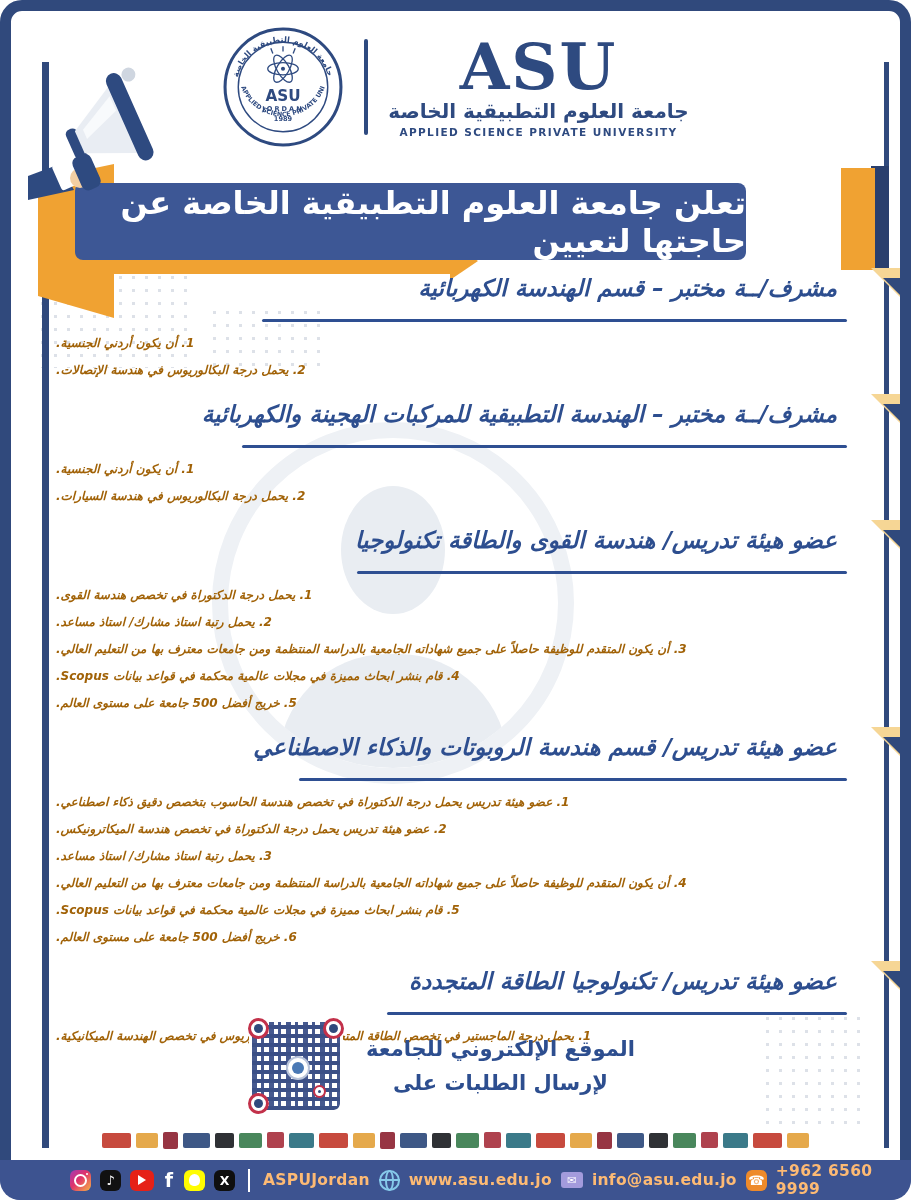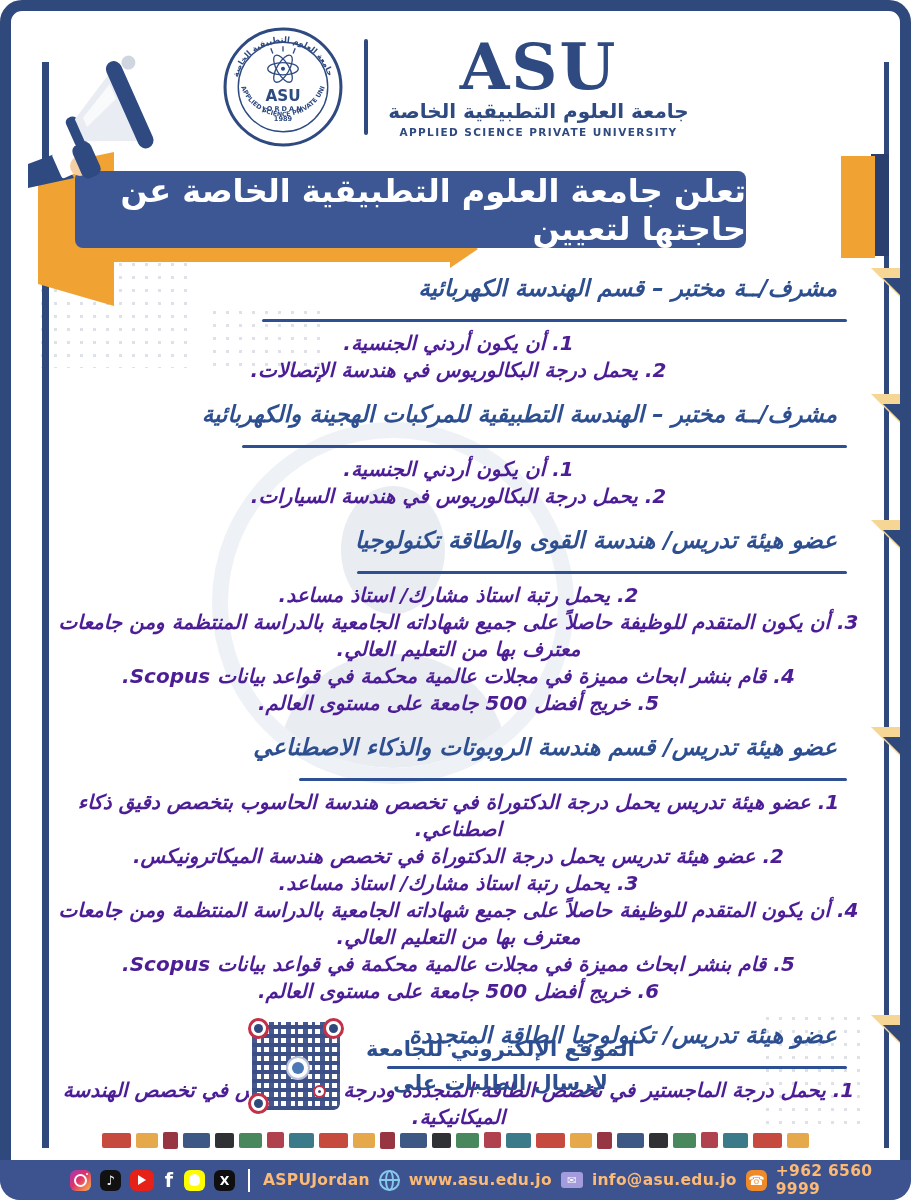--- a/index.html
+++ b/index.html
@@ -29,42 +29,42 @@
   .header{position:relative;z-index:3;display:flex;justify-content:center;align-items:center;
           gap:20px;padding-top:26px;}
   .seal{width:122px;height:122px;}
   .divider{width:4px;height:96px;background:#2e4a80;border-radius:2px;}
   .brand{display:flex;flex-direction:column;align-items:center;color:#2e4a80;}
   .brand .asu{font-family:"DejaVu Serif",serif;font-weight:700;font-size:64px;line-height:60px;letter-spacing:2px;}
   .brand .ar{font-size:20px;font-weight:700;margin-top:2px;}
   .brand .en{font-size:10.5px;font-weight:700;letter-spacing:1.4px;margin-top:3px;}
 
   
-  .banner{position:absolute;left:0;top:144px;width:803px;height:200px;z-index:2;text-align:right;}
+  .banner{position:absolute;left:0;top:156px;width:803px;height:200px;z-index:2;text-align:right;}
   .banner svg.ribbons{position:absolute;left:0;top:0;}
   .banner .bar{position:absolute;left:75px;right:57px;top:27px;height:77px;background:#3d5795;
                border-radius:8px;display:flex;align-items:center;justify-content:center;}
   .banner .bar h1{margin:0;color:#fff;font-size:32px;font-weight:700;direction:rtl;}
   .megaphone{position:absolute;left:28px;top:-98px;z-index:5;}
 
   
   .sections{position:absolute;left:56px;right:20px;top:272px;z-index:2;direction:rtl;}
   .job{margin-bottom:14px;font-style:italic;}
   .job .head{position:relative;padding-left:0;padding-right:54px;min-height:40px;}
   .job h2{margin:0;color:#2d4e8f;font-size:23px;font-weight:700;line-height:32px;text-align:right;}
   .corner{position:absolute;left:auto;right:-36px;top:-6px;width:56px;height:56px;}
   .rule{height:3px;background:#2e4f92;margin:7px 44px 0 auto;margin-left:auto;border-radius:2px;}
   .u0{width:585px;}.u1{width:605px;}.u2{width:490px;}.u3{width:548px;}.u4{width:460px;}
   .list-wrap{position:relative;padding-right:30px;margin-top:8px;}
   .chevrons{position:absolute;right:-28px;top:4px;display:flex;flex-direction:column;align-items:center;}
   .chev{width:0;height:0;border-left:9px solid transparent;border-right:9px solid transparent;
         border-top:11px solid #2e4f92;margin:1px 0;}
   .chev.gold{border-top-color:#f0a232;}
   .job ol{list-style:none;margin:0;padding:0;}
-  .job li{color:#4c1d95;font-size:20px;font-weight:700;line-height:27px;text-align:center;}
+  .job li{color:#a16207;font-size:12px;font-weight:700;line-height:27px;text-align:left;}
 
   
   .apply{position:absolute;left:0;right:0;top:1022px;z-index:2;display:flex;justify-content:center;
          align-items:center;gap:26px;transform:translateX(-12px);}
   .qr{width:88px;height:88px;border-radius:6px;position:relative;background:
       repeating-linear-gradient(0deg,#3b4f86 0 4px,transparent 4px 9px),
       repeating-linear-gradient(90deg,#46598f 0 5px,#fff 5px 9px,#46598f 9px 12px,#fff 12px 17px);
       outline:3px solid #fff;}
   .qr .finder{position:absolute;width:15px;height:15px;border:3px solid #c2314a;background:#fff;border-radius:50%;}
   .qr .finder::after{content:"";position:absolute;inset:3px;background:#30497c;border-radius:50%;}
@@ -245,20 +245,21 @@
       </div>
       <div class="rule u2"></div>
       <div class="list-wrap">
         <div class="chevrons">
           <span class="chev"></span>
             <span class="chev gold"></span>
             <span class="chev"></span>
             <span class="chev"></span>
         </div>
         <ol>
+          <li><span>1. يحمل درجة الدكتوراة في تخصص هندسة القوى.</span></li>
           <li><span>2. يحمل رتبة استاذ مشارك/ استاذ مساعد.</span></li>
           <li><span>3. أن يكون المتقدم للوظيفة حاصلاً على جميع شهاداته الجامعية بالدراسة المنتظمة ومن جامعات معترف بها من التعليم العالي.</span></li>
           <li><span>4. قام بنشر ابحاث مميزة في مجلات عالمية محكمة في قواعد بيانات Scopus.</span></li>
           <li><span>5. خريج أفضل 500 جامعة على مستوى العالم.</span></li>
         </ol>
       </div>
     </section>
 
     <section class="job">
       <div class="head">

